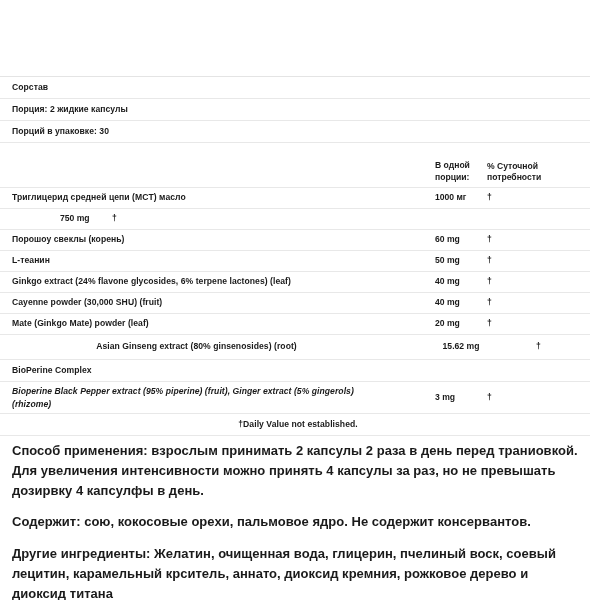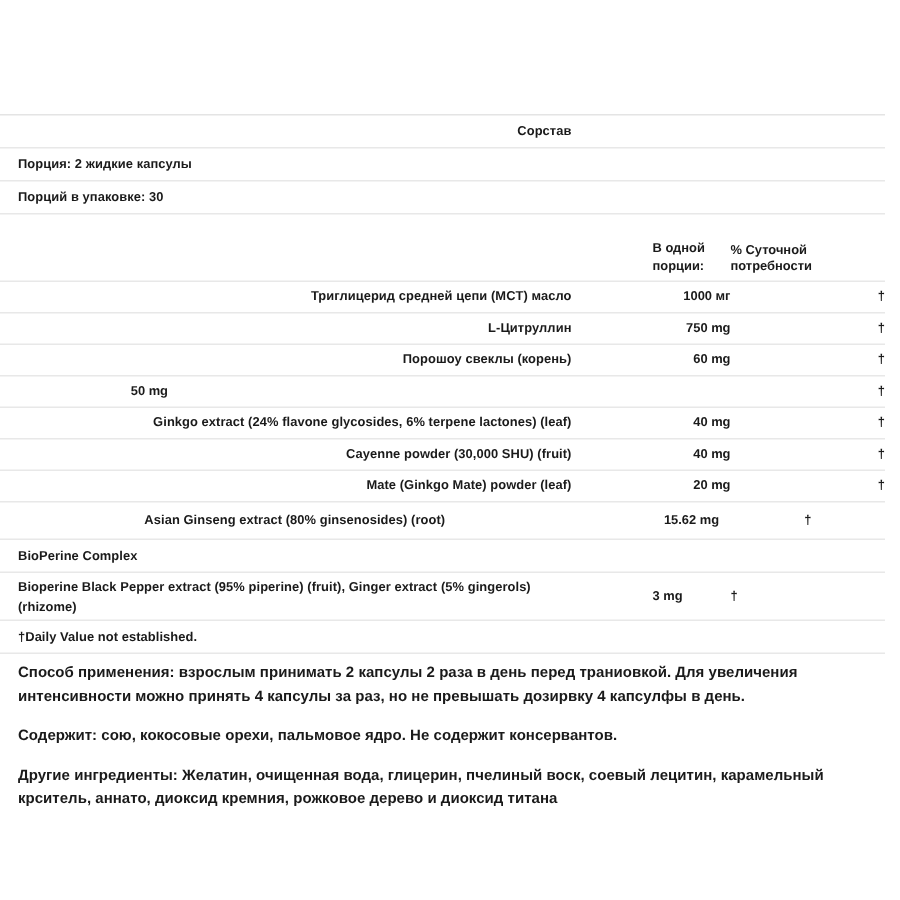--- a/index.html
+++ b/index.html
@@ -69,21 +69,20 @@
     font-size: 8.6px;
     font-weight: bold;
     line-height: 1.35;
     color: #1a1a1a;
     flex: 1 1 auto;
   }
 
   
   .row-head {
     min-height: 22px;
-    text-align: right;
   }
   .row-serving {
     min-height: 22px;
   }
   .row-container {
     min-height: 22px;
   }
 
   
   .row-cols {
@@ -94,57 +93,58 @@
   .row-cols .name { width: 375px; }
   .row-cols .amount,
   .row-cols .dv {
     font-size: 8.6px;
     font-weight: bold;
     margin-top: 17px;
   }
   .row-cols .dv { line-height: 1.3; }
 
   
-  .row-ing { min-height: 21px; text-align: right; }
+  .row-ing { min-height: 21px; }
   .row-ing-tall { min-height: 25px; text-align: center; }
 
   
   .row-group {
     min-height: 22px;
   }
   .row-group .name { font-weight: bold; }
 
   
   .row-sub {
     min-height: 32px;
     align-items: center;
   }
-  .row-sub .name { line-height: 1.45; }
+  .row-sub .name { line-height: 1.45; font-style: italic; }
 
   
   .row-note {
     min-height: 22px;
+    text-align: center;
   }
   .row-note .name {
     width: auto;
     flex: 1 1 auto;
   }
 
   
   .paras {
     position: absolute;
     left: 0;
     top: 441px;
     width: 590px;
     padding-left: 12px;
     box-sizing: border-box;
   }
 
   .para {
-    font-size: 10px;
+    font-size: 13px;
     font-weight: bold;
     line-height: 1.55;
     color: #1a1a1a;
     margin: 0 0 11px 0;
     max-width: 572px;
     letter-spacing: 0.02px;
   }
   .para:last-child { margin-bottom: 0; }
 </style>
 </head>
@@ -172,32 +172,32 @@
       <div class="dv">% Суточной потребности</div>
     </div>
 
     <div class="frow row-ing">
       <div class="name">Триглицерид средней цепи (MCT) масло</div>
       <div class="amount">1000 мг</div>
       <div class="dv">†</div>
     </div>
 
     <div class="frow row-ing">
-      <div class="name">L-Цитруллин</div>
       <div class="amount">750 mg</div>
       <div class="dv">†</div>
     </div>
 
     <div class="frow row-ing">
       <div class="name">Порошоу свеклы (корень)</div>
       <div class="amount">60 mg</div>
       <div class="dv">†</div>
     </div>
 
     <div class="frow row-ing">
+      <div class="name">L-теанин</div>
       <div class="amount">50 mg</div>
       <div class="dv">†</div>
     </div>
 
     <div class="frow row-ing">
       <div class="name">Ginkgo extract (24% flavone glycosides, 6% terpene lactones) (leaf)</div>
       <div class="amount">40 mg</div>
       <div class="dv">†</div>
     </div>
 

